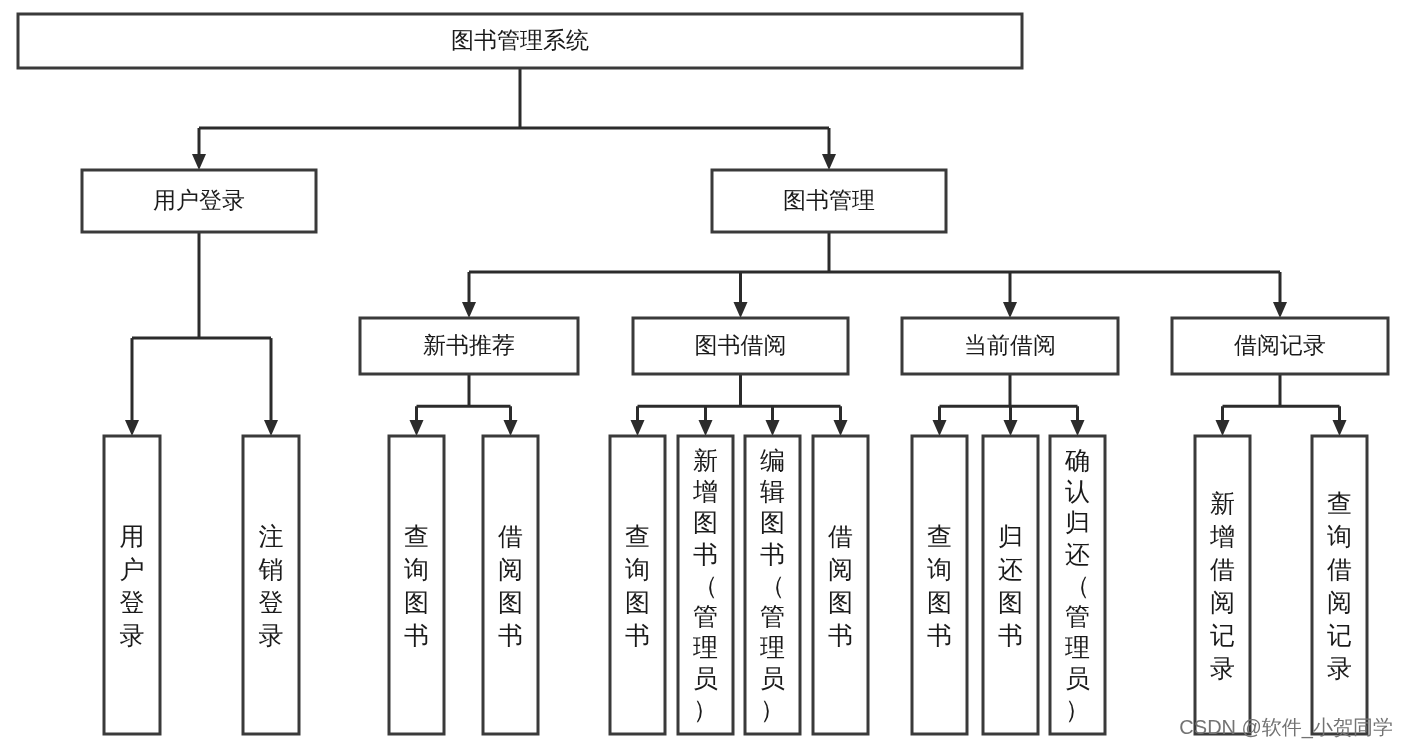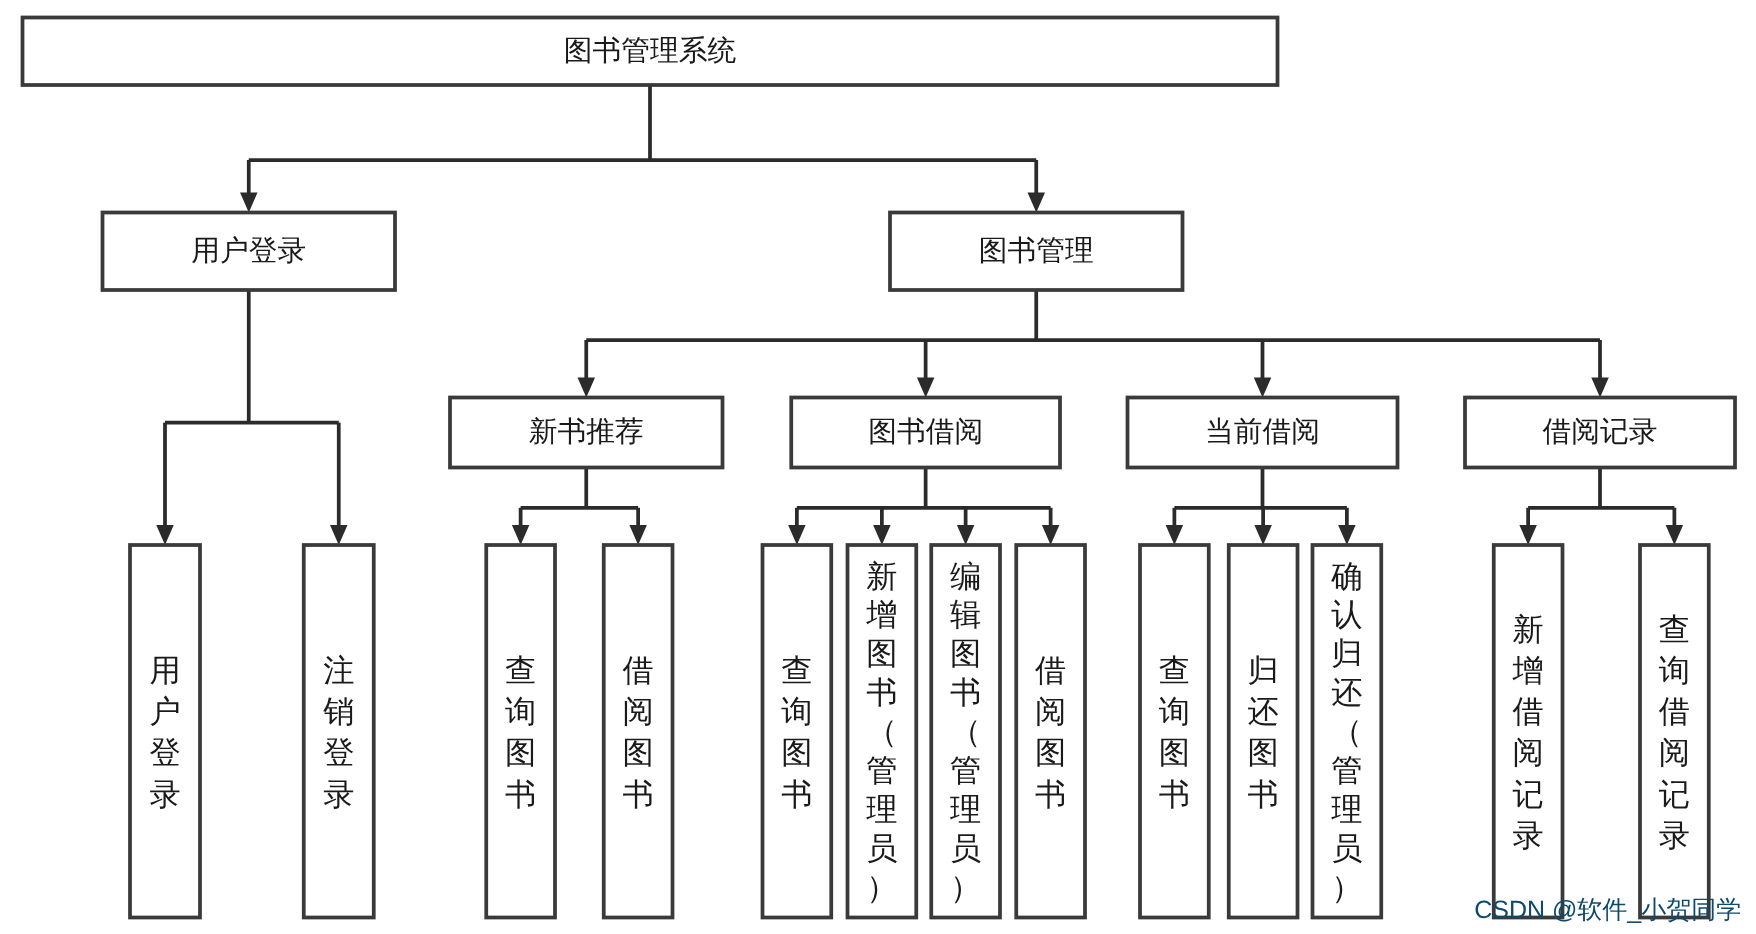--- a/index.html
+++ b/index.html
@@ -41,21 +41,21 @@
   }
   .arrow-head {
     fill: #2b2b2b;
   }
   .watermark {
     position: absolute;
     right: 12px;
     bottom: 6px;
     font-family: "Liberation Sans", "DejaVu Sans", sans-serif;
     font-size: 20px;
-    color: #0c4a6e;
+    color: #737373;
     white-space: nowrap;
     user-select: none;
   }
 </style>
 </head>
 <body>
 
 <div id="diagram-root">
   <svg id="diagram-svg" width="1405" height="747" viewBox="0 0 1405 747" xmlns="http://www.w3.org/2000/svg">
     <g id="connector-layer">

